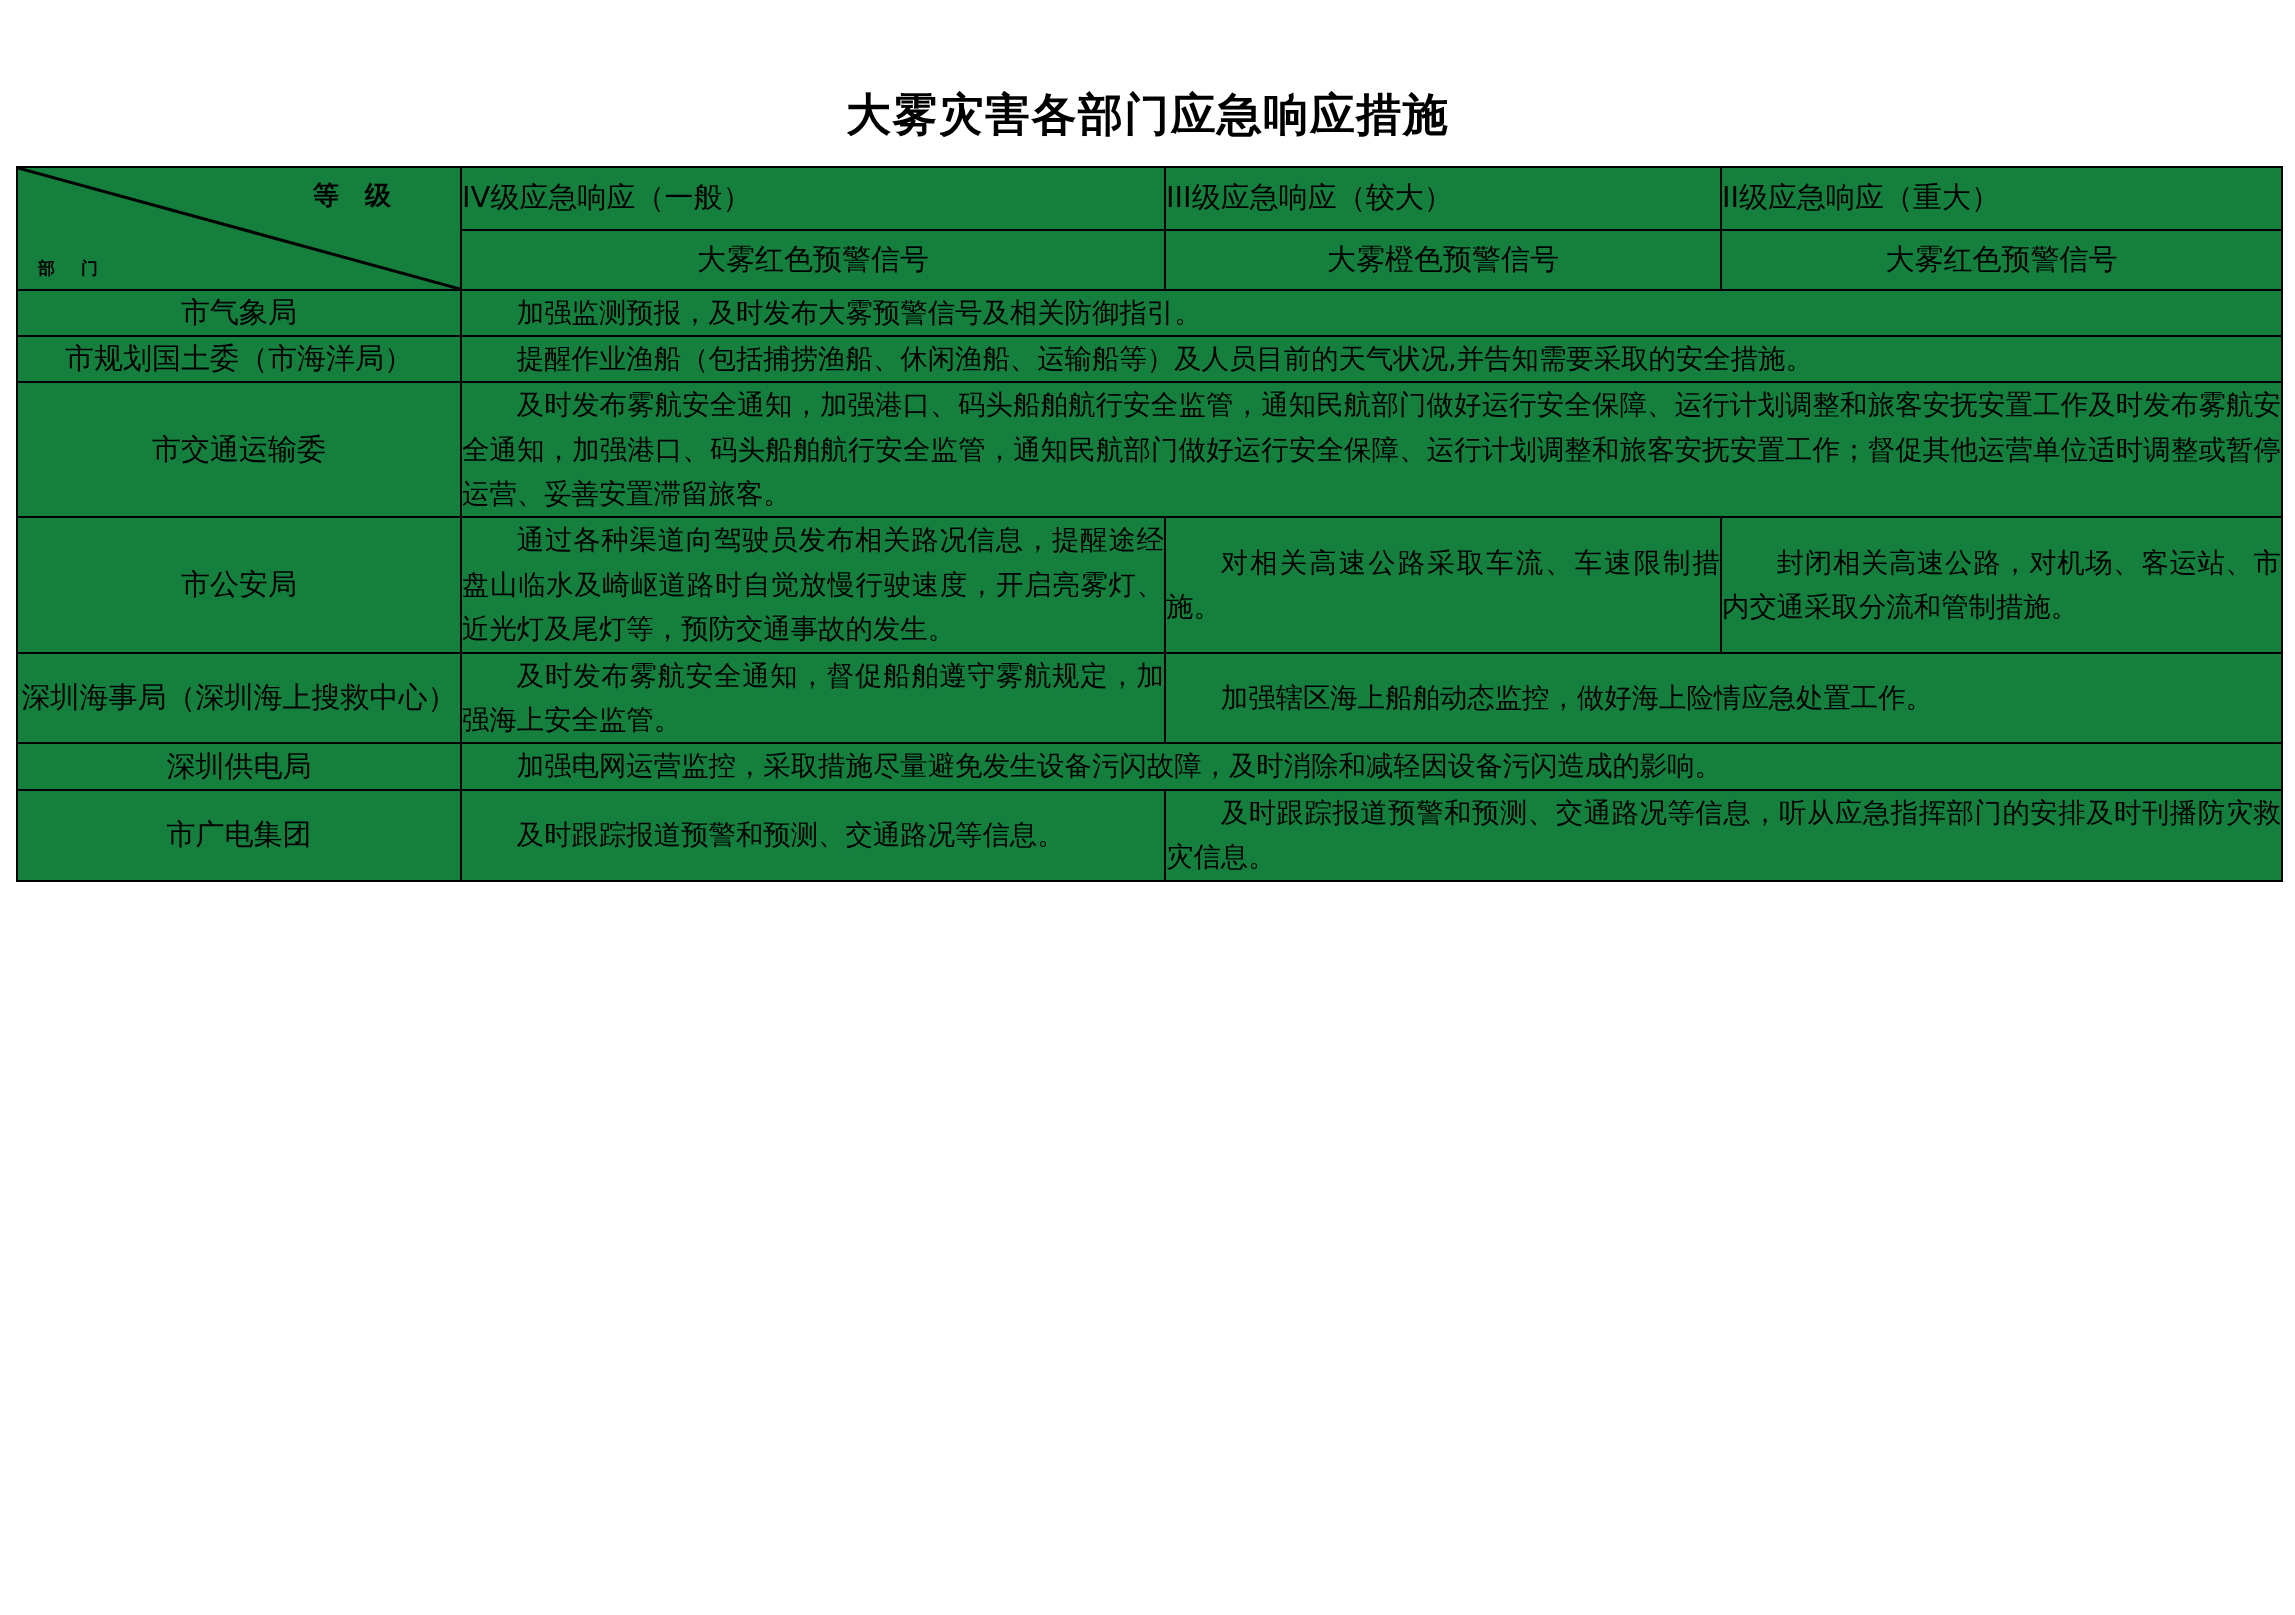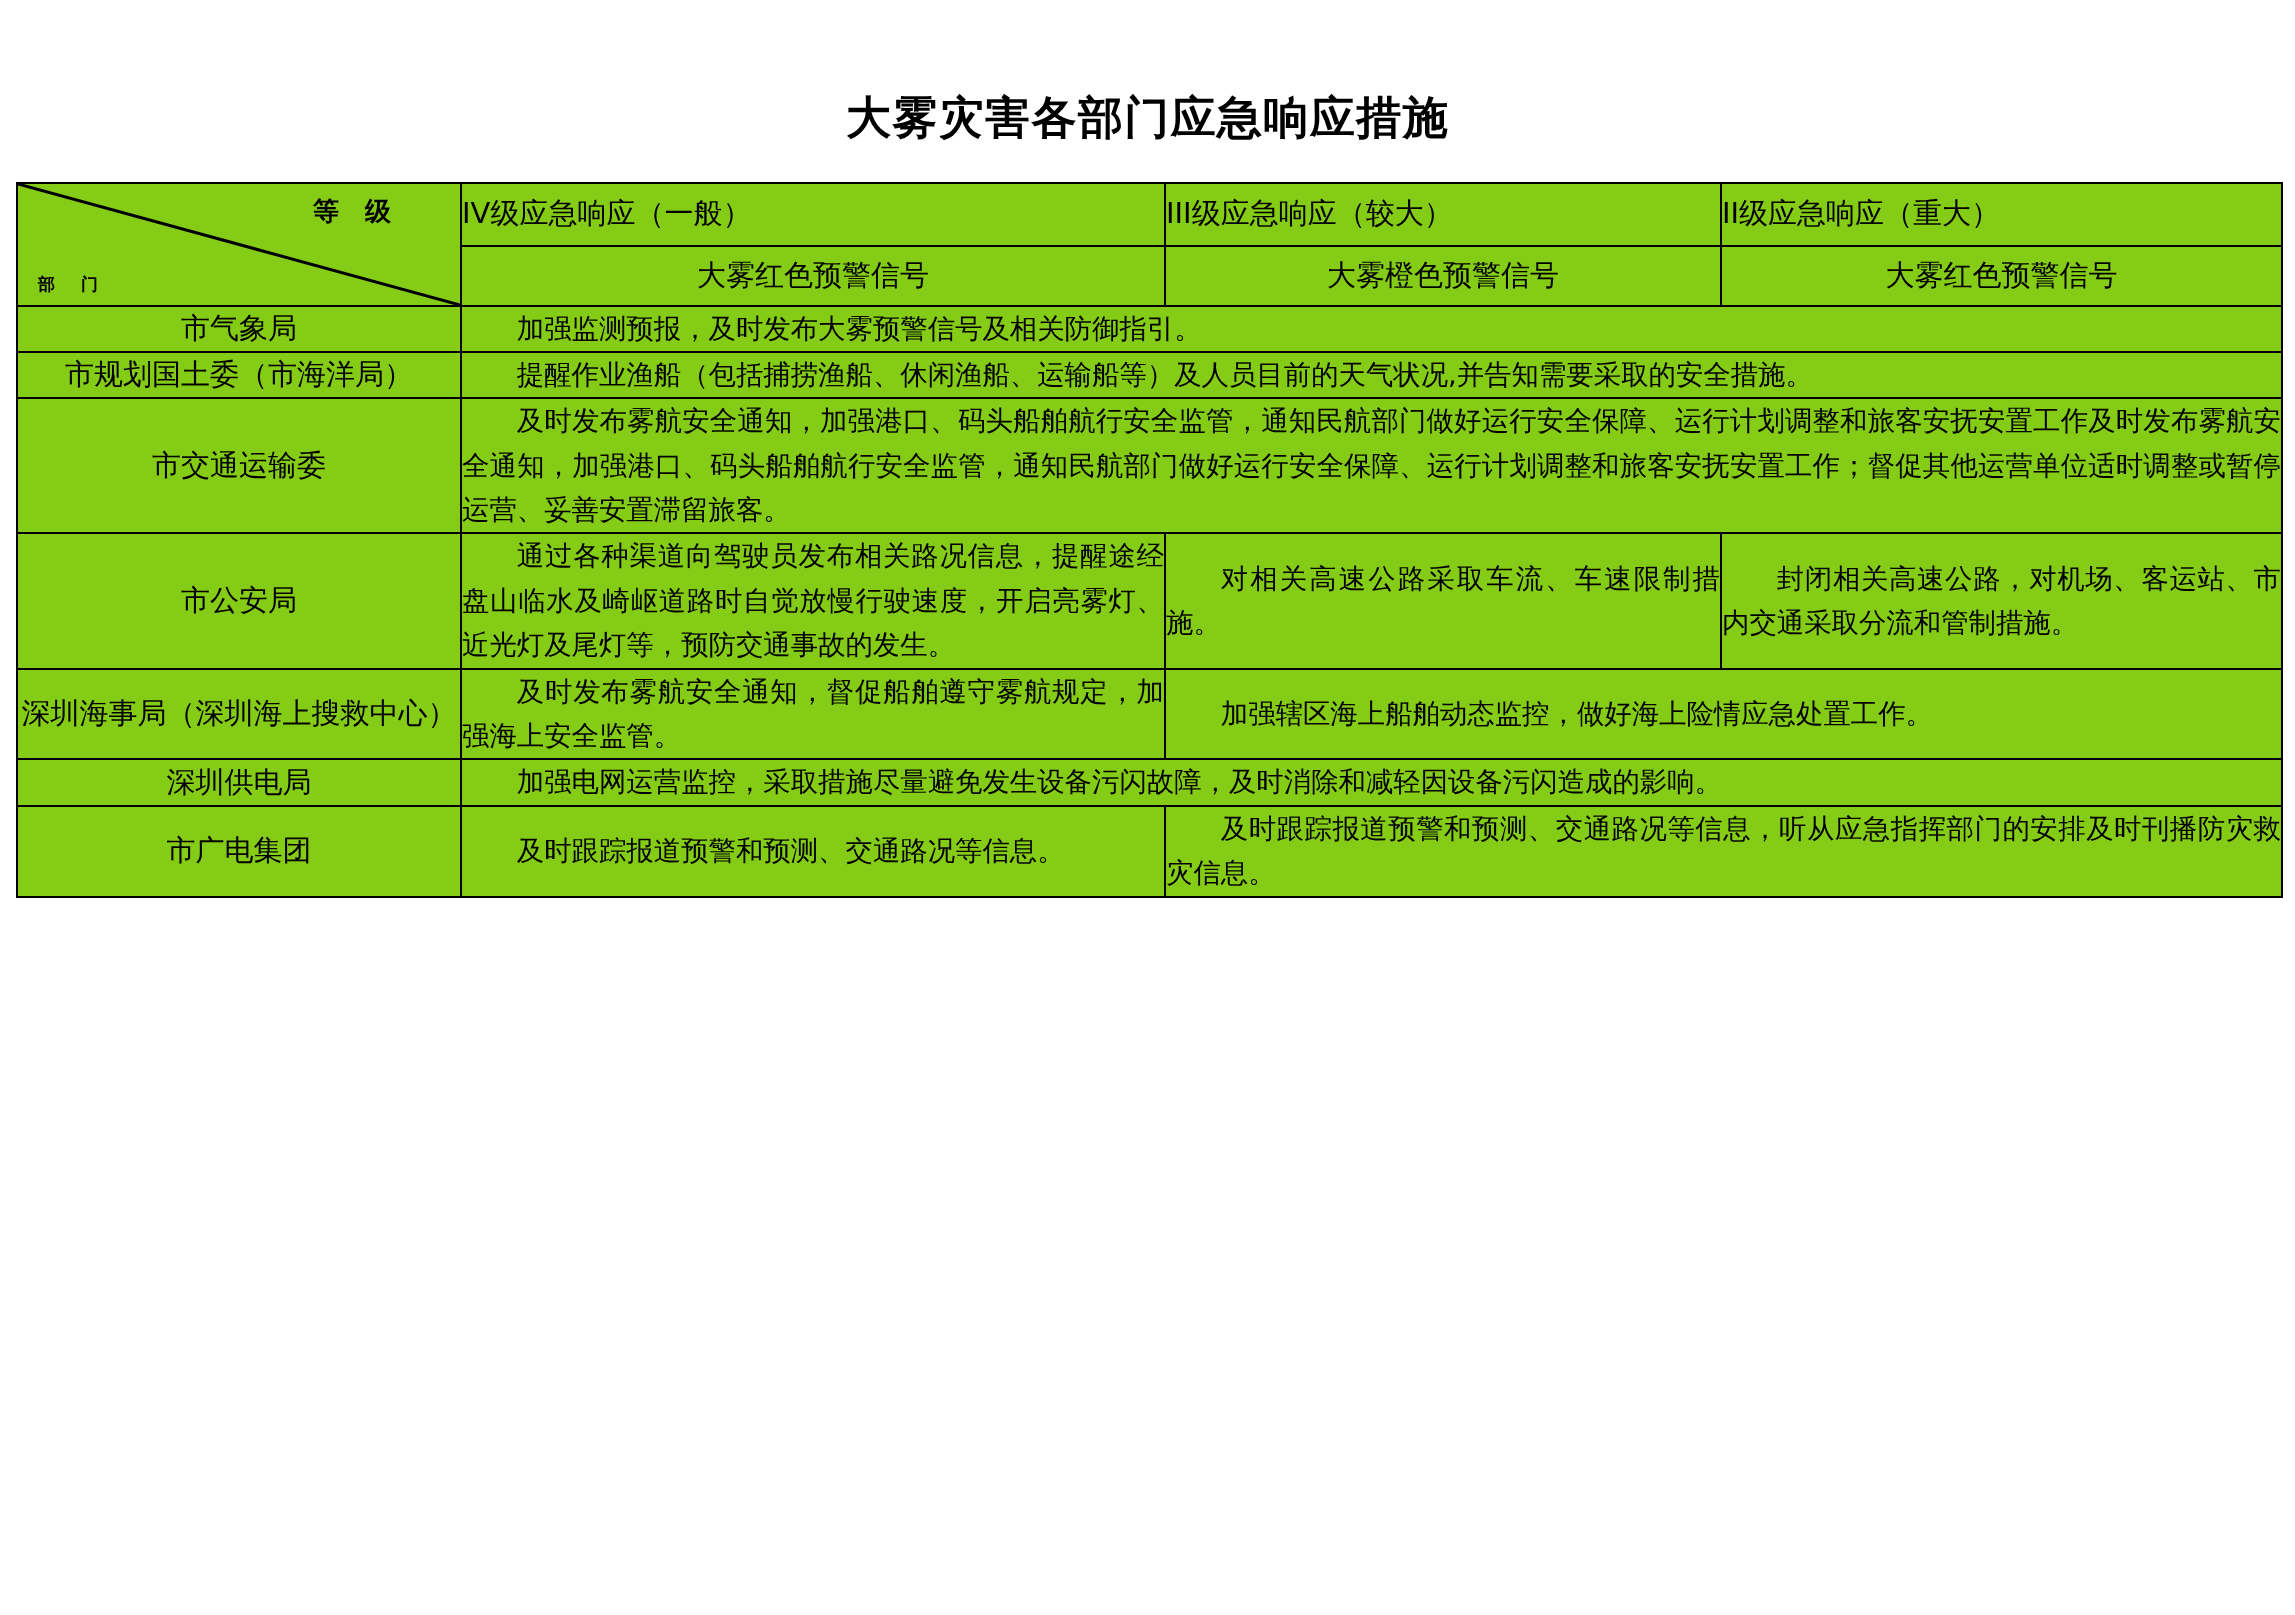--- a/index.html
+++ b/index.html
@@ -24,29 +24,29 @@
     padding: 0;
   }
   .doc-title {
     text-align: center;
     font-size: 45px;
     font-weight: bold;
     letter-spacing: 1.4px;
     margin-top: 94px;
     margin-bottom: 16px;
     line-height: 1.1;
-    font-family: Liberation Serif, serif;
+    font-family: Liberation Mono, monospace;
   }
   table.matrix {
     border-collapse: collapse;
     table-layout: fixed;
-    margin-top: 38px;
+    margin-top: 22px;
     margin-left: 16px;
     width: 2264px;
-    background: #84cc16;
+    background: #15803d;
   }
   table.matrix td, table.matrix th {
     border: 2.2px solid #000000;
     padding: 0;
     vertical-align: middle;
     font-weight: normal;
   }
   
   col.c-dept { width: 444px; }
   col.c-iv   { width: 704px; }

